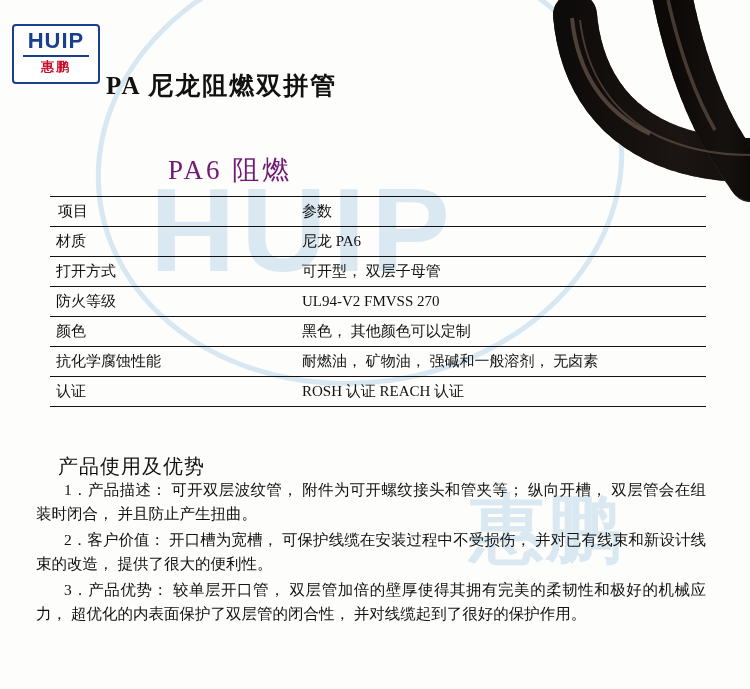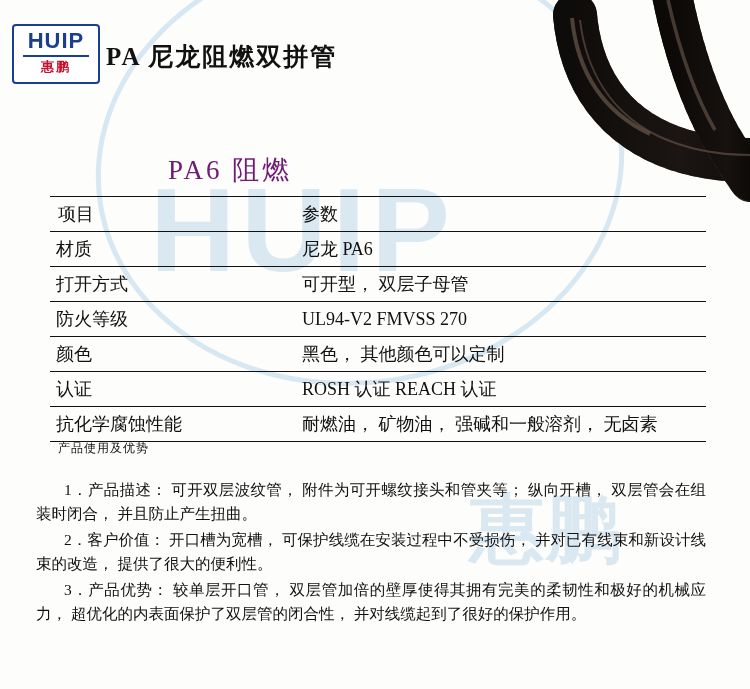--- a/index.html
+++ b/index.html
@@ -97,21 +97,21 @@
   #logo-text-cn {
     font-size: 13px;
     color: #c8102e;
     font-weight: bold;
     letter-spacing: 2px;
     line-height: 15px;
   }
   #main-title {
     position: absolute;
     left: 106px;
-    top: 40px;
+    top: 69px;
     font-size: 25px;
     font-weight: bold;
     letter-spacing: 2px;
     color: #111;
     white-space: nowrap;
     text-align: center;
   }
 
   
   #photo {
@@ -135,21 +135,21 @@
     z-index: 4;
   }
 
   
   #spec-table {
     position: absolute;
     left: 50px;
     top: 196px;
     width: 656px;
     border-collapse: collapse;
-    font-size: 18px;
+    font-size: 15px;
     z-index: 4;
   }
   #spec-table td {
     padding: 5px 0 5px 2px;
     border-bottom: 1px solid #111;
     vertical-align: middle;
     white-space: nowrap;
   }
   #spec-table tr:first-child td {
     border-top: 1px solid #111;
@@ -166,22 +166,22 @@
     padding-left: 8px;
   }
   #spec-table .hdr td {
     font-weight: normal;
   }
 
   
   #usage-title {
     position: absolute;
     left: 58px;
-    top: 440px;
-    font-size: 12px;
+    top: 453px;
+    font-size: 20px;
     letter-spacing: 1px;
     z-index: 4;
   }
   #usage-list {
     position: absolute;
     left: 36px;
     top: 478px;
     width: 670px;
     font-size: 15.5px;
     line-height: 24px;
@@ -262,26 +262,26 @@
     </tr>
     <tr>
       <td class="col-item">防火等级</td>
       <td class="col-param">UL94-V2    FMVSS 270</td>
     </tr>
     <tr>
       <td class="col-item">颜色</td>
       <td class="col-param">黑色，  其他颜色可以定制</td>
     </tr>
     <tr>
+      <td class="col-item">抗化学腐蚀性能</td>
+      <td class="col-param">耐燃油，  矿物油，  强碱和一般溶剂，  无卤素</td>
+    </tr>
+    <tr>
       <td class="col-item">认证</td>
       <td class="col-param">ROSH 认证 REACH 认证</td>
-    </tr>
-    <tr>
-      <td class="col-item">抗化学腐蚀性能</td>
-      <td class="col-param">耐燃油，  矿物油，  强碱和一般溶剂，  无卤素</td>
     </tr>
   </tbody>
 </table>
 
 <div id="usage-title">产品使用及优势</div>
 <div id="usage-list">
   <div class="usage-item">1．产品描述：  可开双层波纹管，  附件为可开螺纹接头和管夹等；  纵向开槽，  双层管会在组装时闭合，  并且防止产生扭曲。</div>
   <div class="usage-item">2．客户价值：  开口槽为宽槽，  可保护线缆在安装过程中不受损伤，  并对已有线束和新设计线束的改造，  提供了很大的便利性。</div>
   <div class="usage-item">3．产品优势：  较单层开口管，  双层管加倍的壁厚使得其拥有完美的柔韧性和极好的机械应力，  超优化的内表面保护了双层管的闭合性，  并对线缆起到了很好的保护作用。</div>
 </div>

